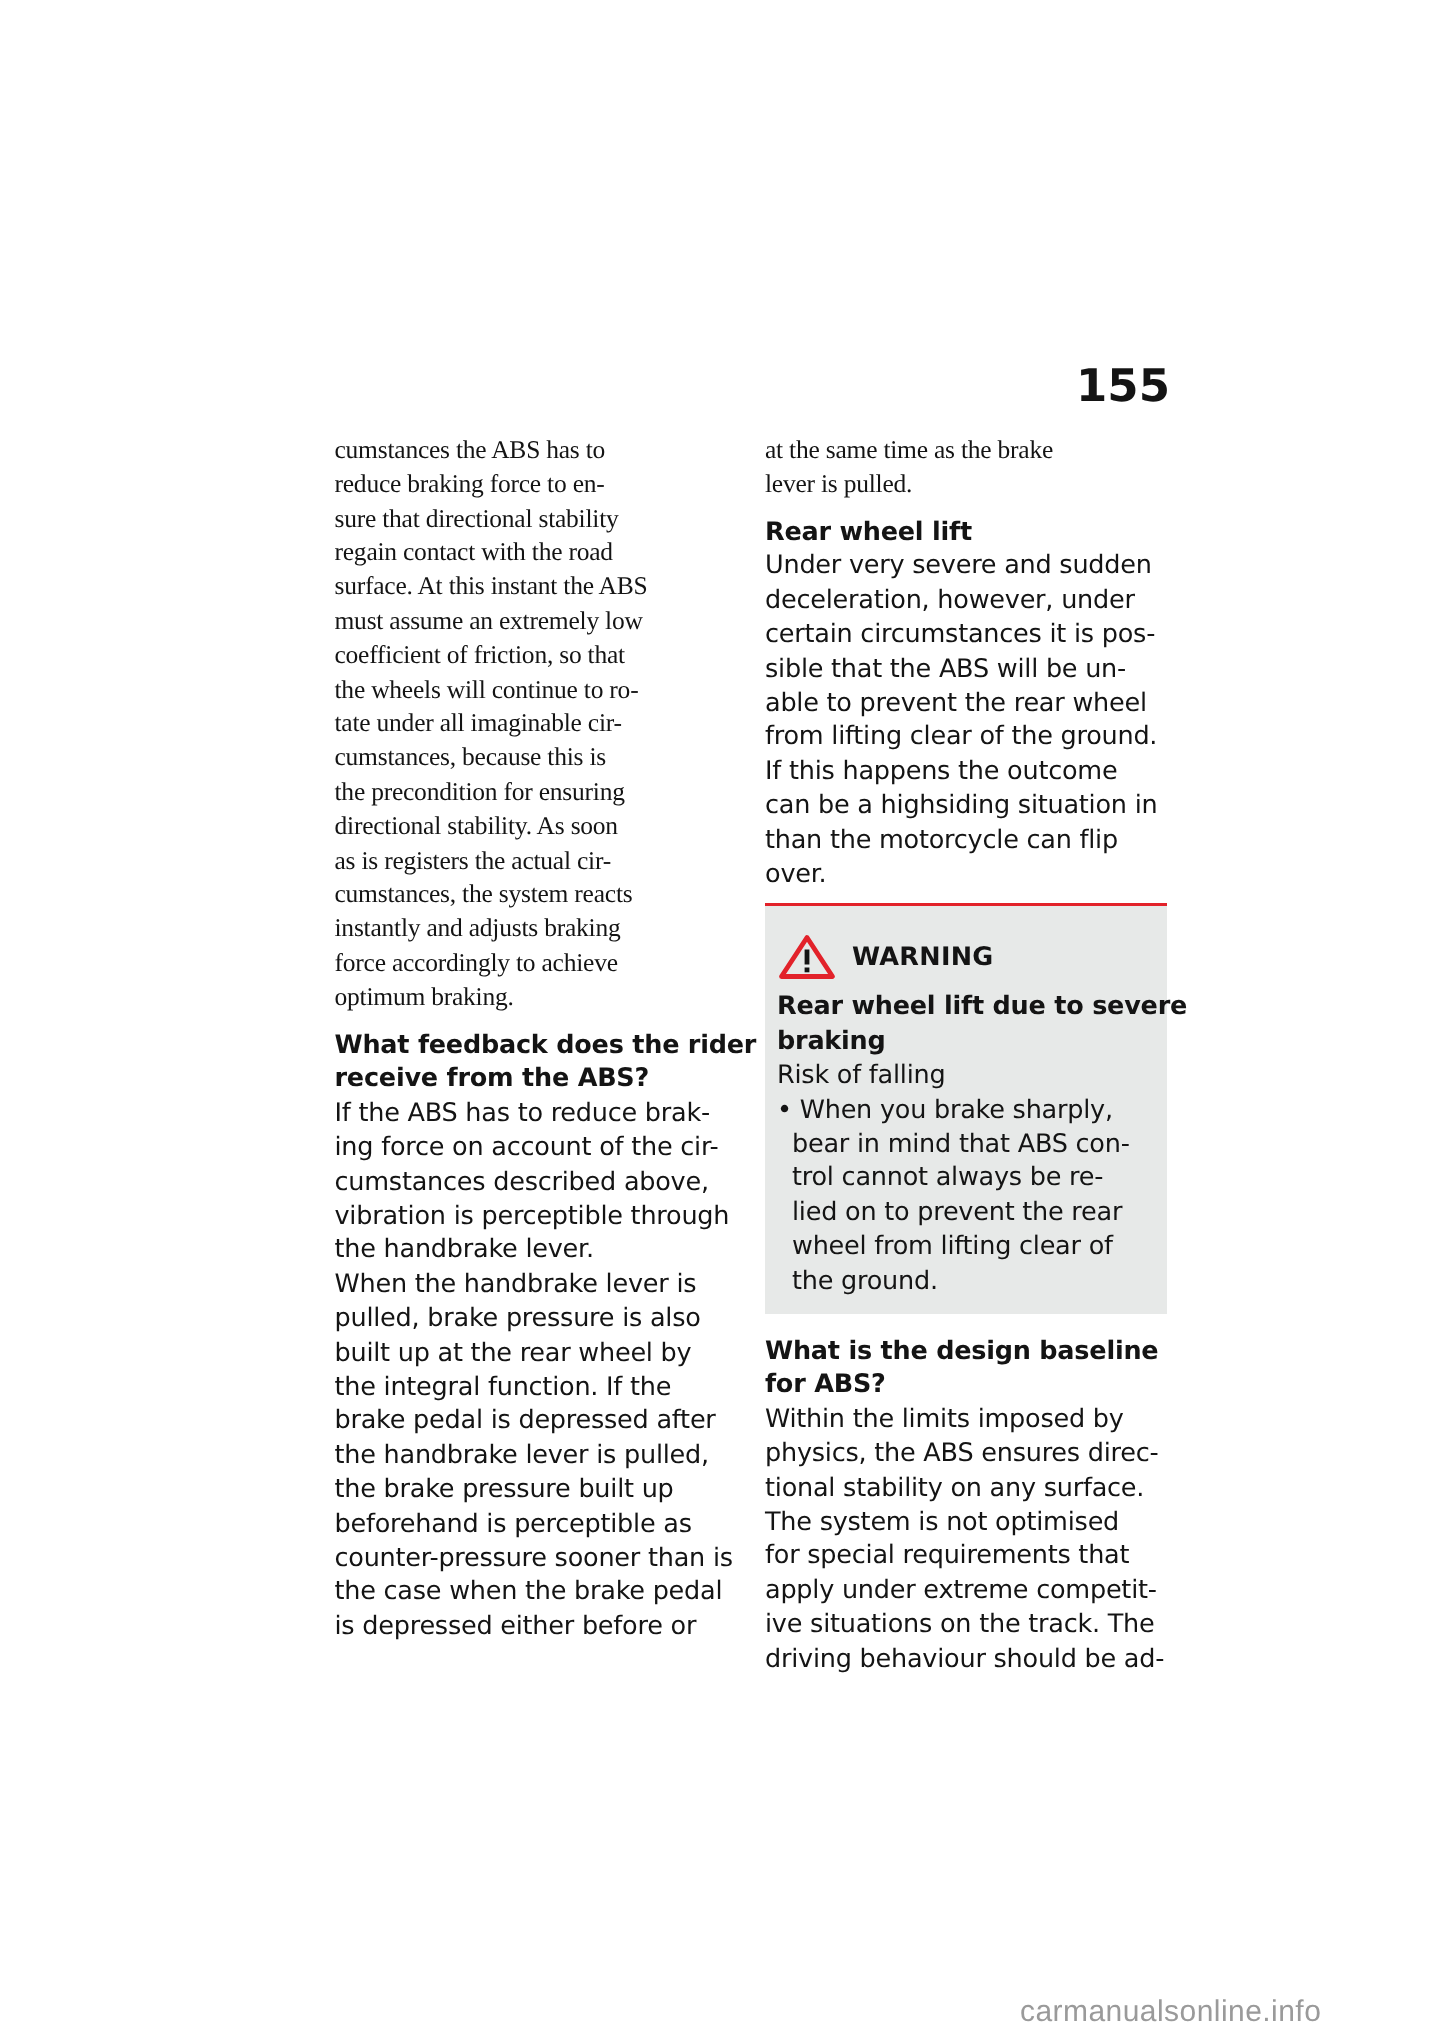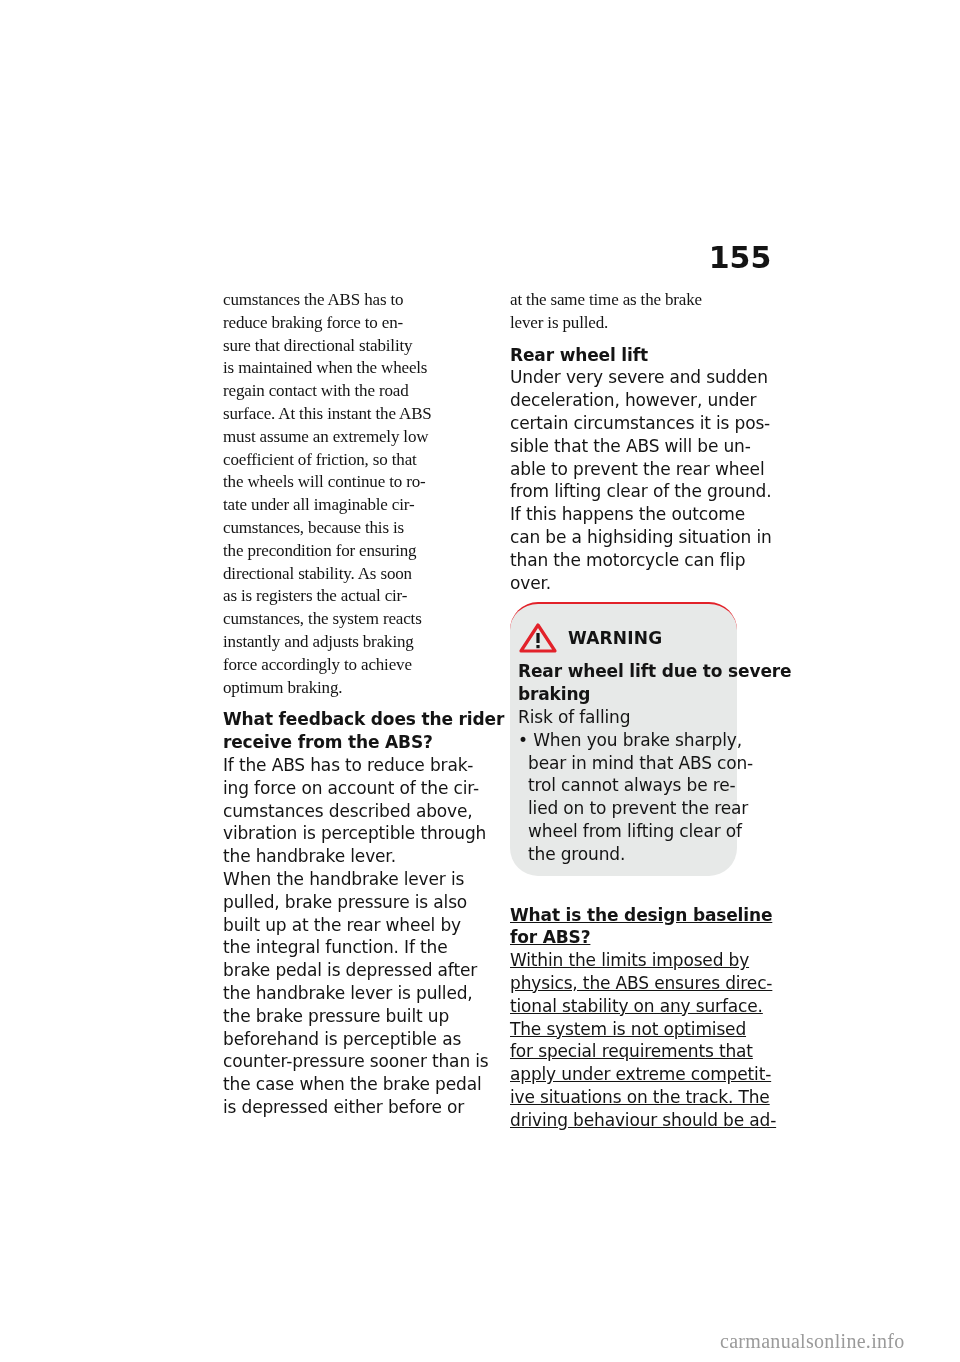--- a/index.html
+++ b/index.html
@@ -13,21 +13,21 @@
       position: relative;
       overflow: hidden;
       font-family: "DejaVu Sans", sans-serif;
       color: #141414;
     }
     .page-number {
       position: absolute;
       left: 700px;
       top: 240px;
       width: 80px;
-      text-align: center;
+      text-align: right;
       font-family: "DejaVu Sans", sans-serif;
       font-weight: bold;
       font-size: 30px;
       line-height: 36px;
       color: #141414;
     }
     .col {
       position: absolute;
       top: 289px;
       font-size: 17px;
@@ -35,27 +35,26 @@
       letter-spacing: -0.15px;
     }
     .col-left { left: 223px; width: 275px; }
     .col-right { left: 510px; width: 272px; }
     .line { display: block; white-space: nowrap; }
     .para { margin: 0 0 9px 0; font-family: Liberation Serif, serif; }
     .heading { font-weight: bold; }
     .warning-box {
       position: relative;
       left: 0;
-      width: 227px;
+      width: 268px;
       margin-top: 8px;
       background: #e7e9e8;
       border-top: 2px solid #e2222a;
       padding: 16px 0 10px 8px;
       box-sizing: border-box;
-      border-radius: 28px;
     }
     .warn-head {
       display: flex;
       align-items: center;
       height: 36px;
       margin-bottom: 4px;
     }
     .warn-icon {
       width: 40px;
       height: 32px;
@@ -63,40 +62,39 @@
     }
     .warn-title {
       font-weight: bold;
       font-size: 17px;
       letter-spacing: 0.2px;
     }
     .bullet-line { display: block; white-space: nowrap; padding-left: 10px; }
     .bullet-first { display: block; white-space: nowrap; }
     .watermark {
       position: absolute;
-      left: 720px;
+      left: 680px;
       top: 1330px;
-      font-family: Liberation Serif, serif;
+      font-family: Liberation Sans, sans-serif;
       font-size: 20px;
       color: #9a9a9a;
       letter-spacing: 0.3px;
     }
-    .after-warning { margin-top: 28px; text-decoration: underline; }
+    .after-warning { margin-top: 14px; }
   </style>
 </head>
 <body>
 
 <div class="page-number">155</div>
 
 <div class="col col-left">
   <div class="para">
     <span class="line">cumstances the ABS has to</span>
     <span class="line">reduce braking force to en-</span>
     <span class="line">sure that directional stability</span>
-    <span class="line">is maintained when the wheels</span>
     <span class="line">regain contact with the road</span>
     <span class="line">surface.  At this instant the ABS</span>
     <span class="line">must assume an extremely low</span>
     <span class="line">coefficient of friction, so that</span>
     <span class="line">the wheels will continue to ro-</span>
     <span class="line">tate under all imaginable cir-</span>
     <span class="line">cumstances, because this is</span>
     <span class="line">the precondition for ensuring</span>
     <span class="line">directional stability.  As soon</span>
     <span class="line">as is registers the actual cir-</span>

